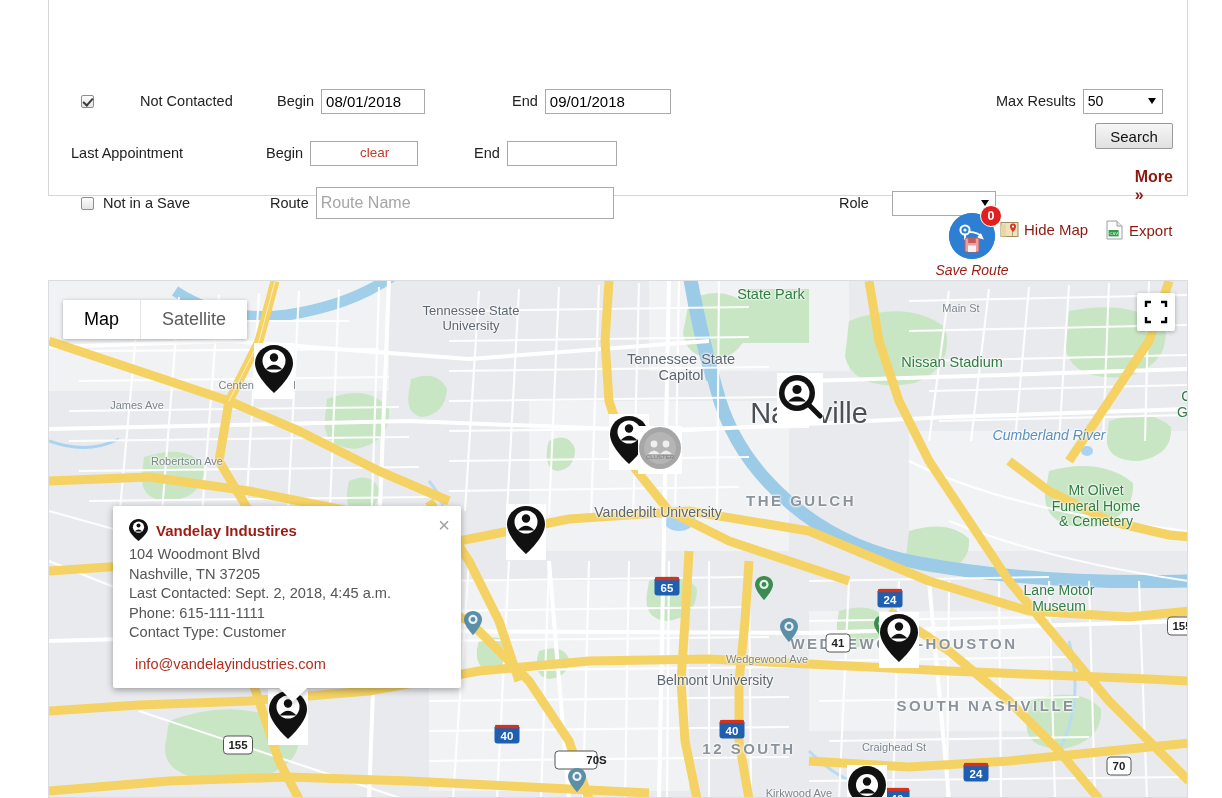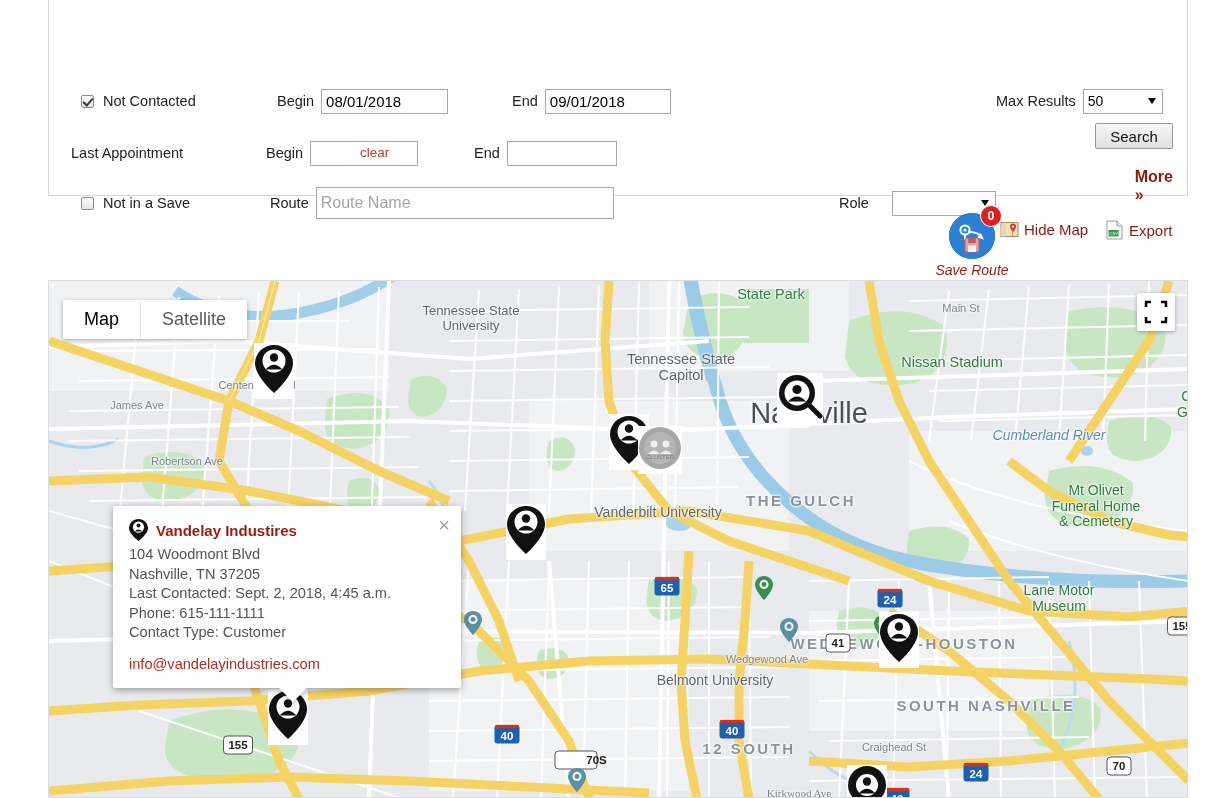--- a/index.html
+++ b/index.html
@@ -154,38 +154,38 @@
   #iw-title { font-size: 15px; font-weight: bold; color: #9b1b12; }
   #iw-close {
     position: absolute; right: 11px; top: 9px;
     font-size: 20px; color: #9e9e9e; cursor: pointer;
     line-height: 1; font-family: "Liberation Sans", sans-serif;
   }
   .iw-line { font-size: 14.6px; color: #555; line-height: 19.5px; }
   #iw-body { margin-top: 4px; }
   #iw-email {
     font-size: 14.6px; color: #b32d20; margin-top: 13px;
-    cursor: pointer;
+    margin-left: 6px; cursor: pointer;
   }
 
   .mk { position: absolute; z-index: 20; }
 </style>
 </head>
 <body>
 
 <div id="search-panel">
 
-  <div class="frow" style="left:32px; top:108px;">
+  <div class="frow" style="left:32px; top:108px;gap:37px;">
     <div class="chk on"></div>
     <span class="flabel">Not Contacted</span>
   </div>
 
   <div class="frow" style="left:228px; top:108px;">
     <span class="flabel" style="margin-right:7px;">Begin</span>
-    <input class="tinput" style="width: 127px;" value="08/01/2018">
+    <input class="tinput" style="width: 104px;" value="08/01/2018">
   </div>
 
   <div class="frow" style="left:463px; top:108px;">
     <span class="flabel" style="margin-right:7px;">End</span>
     <input class="tinput" style="width: 126px;" value="09/01/2018">
   </div>
 
   <div class="frow" style="left:947px; top:108px;">
     <span class="flabel" style="margin-right:7px;">Max Results</span>
     <div class="sel" style="width:80px;">
@@ -412,21 +412,21 @@
       <div style="position: absolute; transform: translate(-50%, -50%); text-align: center; pointer-events: none; white-space: normal; line-height: 1.12; z-index: 10; left: 666px; top: 400px; font-size: 14px; color: rgb(92, 102, 112); font-weight: normal; text-shadow: rgb(255, 255, 255) 0px 0px 3px, rgb(255, 255, 255) 0px 0px 3px, rgb(255, 255, 255) 0px 0px 2px; max-width: 150px;">Belmont University</div>
       <div style="position: absolute; transform: translate(-50%, -50%); text-align: center; pointer-events: none; white-space: pre-line; line-height: 1.12; z-index: 10; left: 937px; top: 425px; font-size: 15px; color: rgb(138, 147, 156); font-weight: bold; letter-spacing: 2.5px; text-shadow: rgb(255, 255, 255) 0px 0px 3px, rgb(255, 255, 255) 0px 0px 3px, rgb(255, 255, 255) 0px 0px 2px;">SOUTH NASHVILLE</div>
       <div style="position: absolute; transform: translate(-50%, -50%); text-align: center; pointer-events: none; white-space: pre-line; line-height: 1.12; z-index: 10; left: 700px; top: 468px; font-size: 15px; color: rgb(138, 147, 156); font-weight: bold; letter-spacing: 2.5px; text-shadow: rgb(255, 255, 255) 0px 0px 3px, rgb(255, 255, 255) 0px 0px 3px, rgb(255, 255, 255) 0px 0px 2px;">12 SOUTH</div>
       <div style="position: absolute; transform: translate(-50%, -50%); text-align: center; pointer-events: none; white-space: normal; line-height: 1.12; z-index: 10; left: 1160px; top: 100px; font-size: 14px; color: rgb(47, 125, 67); font-weight: normal; text-shadow: rgb(255, 255, 255) 0px 0px 3px, rgb(255, 255, 255) 0px 0px 3px, rgb(255, 255, 255) 0px 0px 2px; max-width: 150px;">Shelby Bottom Nature Center &amp; Greenway</div>
       <div style="position: absolute; transform: translate(-50%, -50%); text-align: center; pointer-events: none; white-space: pre-line; line-height: 1.12; z-index: 10; left: 912px; top: 27px; font-size: 11px; color: rgb(122, 131, 140); font-weight: normal; text-shadow: rgb(255, 255, 255) 0px 0px 3px, rgb(255, 255, 255) 0px 0px 3px, rgb(255, 255, 255) 0px 0px 2px;">Main St</div>
       <div style="position: absolute; transform: translate(-50%, -50%); text-align: center; pointer-events: none; white-space: pre-line; line-height: 1.12; z-index: 10; left: 88px; top: 124px; font-size: 11px; color: rgb(122, 131, 140); font-weight: normal; text-shadow: rgb(255, 255, 255) 0px 0px 3px, rgb(255, 255, 255) 0px 0px 3px, rgb(255, 255, 255) 0px 0px 2px;">James Ave</div>
       <div style="position: absolute; transform: translate(-50%, -50%); text-align: center; pointer-events: none; white-space: pre-line; line-height: 1.12; z-index: 10; left: 138px; top: 180px; font-size: 11px; color: rgb(122, 131, 140); font-weight: normal; text-shadow: rgb(255, 255, 255) 0px 0px 3px, rgb(255, 255, 255) 0px 0px 3px, rgb(255, 255, 255) 0px 0px 2px;">Robertson Ave</div>
       <div style="position: absolute; transform: translate(-50%, -50%); text-align: center; pointer-events: none; white-space: pre-line; line-height: 1.12; z-index: 10; left: 208px; top: 104px; font-size: 11px; color: rgb(122, 131, 140); font-weight: normal; text-shadow: rgb(255, 255, 255) 0px 0px 3px, rgb(255, 255, 255) 0px 0px 3px, rgb(255, 255, 255) 0px 0px 2px;">Centennial Blvd</div>
       <div style="position: absolute; transform: translate(-50%, -50%); text-align: center; pointer-events: none; white-space: pre-line; line-height: 1.12; z-index: 10; left: 718px; top: 378px; font-size: 11px; color: rgb(122, 131, 140); font-weight: normal; text-shadow: rgb(255, 255, 255) 0px 0px 3px, rgb(255, 255, 255) 0px 0px 3px, rgb(255, 255, 255) 0px 0px 2px;">Wedgewood Ave</div>
       <div style="position: absolute; transform: translate(-50%, -50%); text-align: center; pointer-events: none; white-space: pre-line; line-height: 1.12; z-index: 10; left: 845px; top: 466px; font-size: 11px; color: rgb(122, 131, 140); font-weight: normal; text-shadow: rgb(255, 255, 255) 0px 0px 3px, rgb(255, 255, 255) 0px 0px 3px, rgb(255, 255, 255) 0px 0px 2px;">Craighead St</div>
-      <div style="position: absolute; transform: translate(-50%, -50%); text-align: center; pointer-events: none; white-space: pre-line; line-height: 1.12; z-index: 10; left: 750px; top: 512px; font-size: 11px; color: rgb(122, 131, 140); font-weight: normal; text-shadow: rgb(255, 255, 255) 0px 0px 3px, rgb(255, 255, 255) 0px 0px 3px, rgb(255, 255, 255) 0px 0px 2px; font-family: Liberation Serif, serif;">Kirkwood Ave</div>
+      <div style="position: absolute; transform: translate(-50%, -50%); text-align: center; pointer-events: none; white-space: pre-line; line-height: 1.12; z-index: 10; left: 750px; top: 512px; font-size: 11px; color: rgb(122, 131, 140); font-weight: normal; text-shadow: rgb(255, 255, 255) 0px 0px 3px, rgb(255, 255, 255) 0px 0px 3px, rgb(255, 255, 255) 0px 0px 2px;">Kirkwood Ave</div>
     </div>
 
   <div id="map-shields">
       <div style="position: absolute; transform: translate(-50%, -50%); z-index: 11; left: 618px; top: 305px; width: 25px; height: 19px; display: flex; align-items: center; justify-content: center; font-size: 11.5px; font-weight: bold; line-height: 1; background: rgb(31, 95, 176); color: rgb(255, 255, 255); border-top: 4px solid rgb(211, 50, 31); border-radius: 3px;">65</div>
       <div style="position: absolute; transform: translate(-50%, -50%); z-index: 11; left: 841px; top: 317px; width: 25px; height: 19px; display: flex; align-items: center; justify-content: center; font-size: 11.5px; font-weight: bold; line-height: 1; background: rgb(31, 95, 176); color: rgb(255, 255, 255); border-top: 4px solid rgb(211, 50, 31); border-radius: 3px;">24</div>
       <div style="position: absolute; transform: translate(-50%, -50%); z-index: 11; left: 458px; top: 453px; width: 25px; height: 19px; display: flex; align-items: center; justify-content: center; font-size: 11.5px; font-weight: bold; line-height: 1; background: rgb(31, 95, 176); color: rgb(255, 255, 255); border-top: 4px solid rgb(211, 50, 31); border-radius: 3px;">40</div>
       <div style="position: absolute; transform: translate(-50%, -50%); z-index: 11; left: 683px; top: 448px; width: 25px; height: 19px; display: flex; align-items: center; justify-content: center; font-size: 11.5px; font-weight: bold; line-height: 1; background: rgb(31, 95, 176); color: rgb(255, 255, 255); border-top: 4px solid rgb(211, 50, 31); border-radius: 3px;">40</div>
       <div style="position: absolute; transform: translate(-50%, -50%); z-index: 11; left: 848px; top: 516px; width: 25px; height: 19px; display: flex; align-items: center; justify-content: center; font-size: 11.5px; font-weight: bold; line-height: 1; background: rgb(31, 95, 176); color: rgb(255, 255, 255); border-top: 4px solid rgb(211, 50, 31); border-radius: 3px;">40</div>
       <div style="position: absolute; transform: translate(-50%, -50%); z-index: 11; left: 927px; top: 491px; width: 25px; height: 19px; display: flex; align-items: center; justify-content: center; font-size: 11.5px; font-weight: bold; line-height: 1; background: rgb(31, 95, 176); color: rgb(255, 255, 255); border-top: 4px solid rgb(211, 50, 31); border-radius: 3px;">24</div>
       <div style="position: absolute; transform: translate(-50%, -50%); z-index: 11; left: 789px; top: 362px; width: 25px; height: 19px; display: flex; align-items: center; justify-content: center; font-size: 11.5px; font-weight: bold; line-height: 1; background: rgb(255, 255, 255); color: rgb(34, 34, 34); border: 1.4px solid rgb(85, 85, 85); border-radius: 4px;">41</div>

